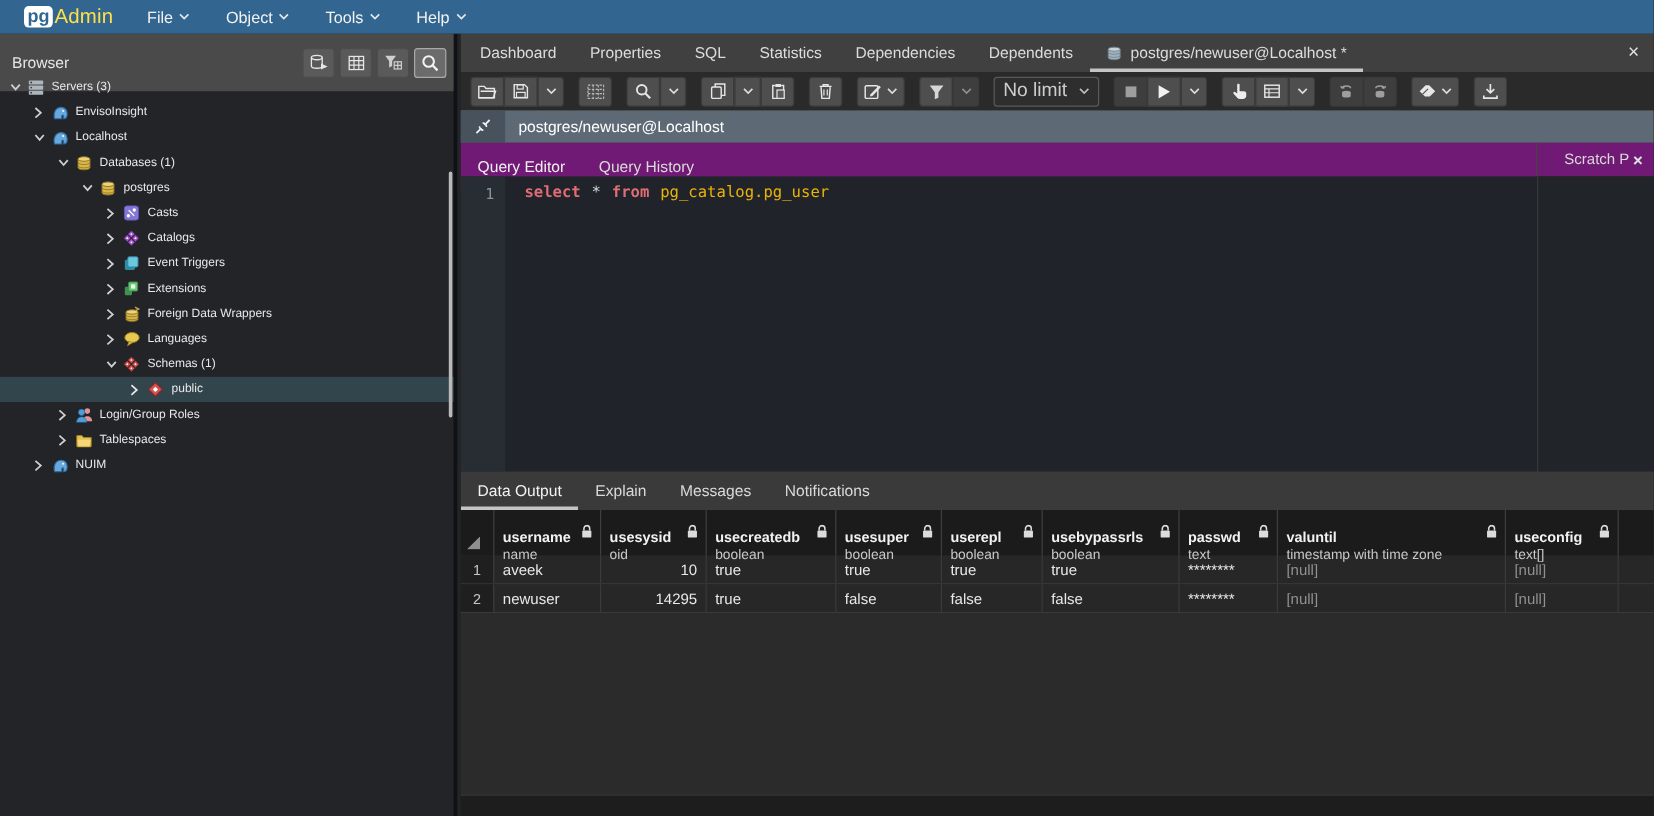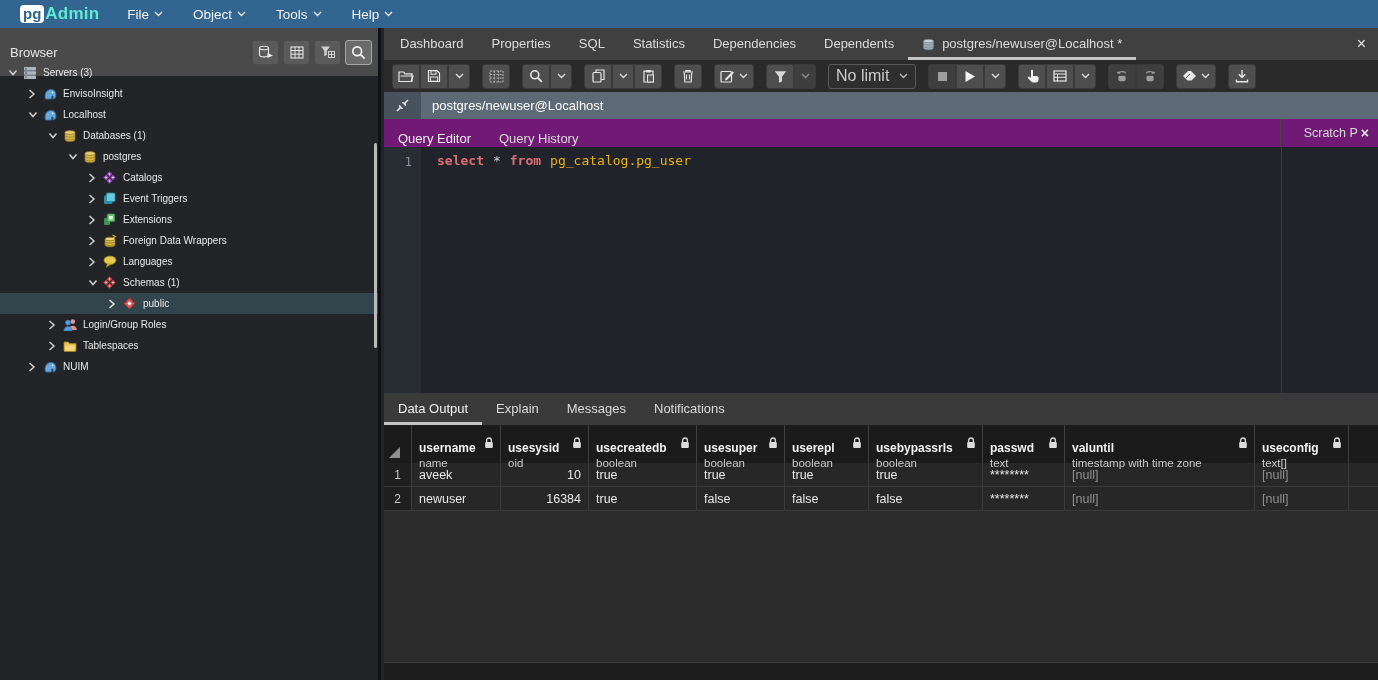--- a/index.html
+++ b/index.html
@@ -6,21 +6,21 @@
   html,body { width:1378px; height:680px; overflow:hidden; background:#222428;
     font-family:"Liberation Sans", sans-serif; }
   svg { display:block; }
 
   
   .topbar { position:absolute; left:0; top:0; width:1378px; height:28px;
     background:#326690; display:flex; align-items:center; z-index:5; }
   .logo { display:flex; align-items:center; margin-left:20px; }
   .logo-pg { background:#fff; color:#326690; font-weight:bold; font-size:15px;
     border-radius:4px; padding:0 3px 1px 3px; line-height:17px; }
-  .logo-admin { color:#5eead4; font-weight:bold; font-size:17px; letter-spacing:.2px; margin-left:1px; }
+  .logo-admin { color:#fde047; font-weight:normal; font-size:17px; letter-spacing:.2px; margin-left:1px; }
   .menus { display:flex; margin-left:28px; gap:30px; }
   .menu-item { color:#f2f2f2; font-size:13.5px; display:flex; align-items:center; gap:5px; cursor:default; }
 
   
   .left-panel { position:absolute; left:0; top:28px; width:381px; bottom:0;
     background:#222428; border-right:3px solid #101114; }
   .left-header { height:48px; background:#4a4a4a; display:flex; align-items:center; padding:0 6px 0 10px; }
   .browser-title { color:#e6e6e6; font-size:13px; }
   .lh-icons { margin-left:auto; display:flex; gap:4px; }
   .hbtn { width:27px; height:25px; background:#5a5a5a; border:1px solid #4c4c4c; border-radius:3px;
@@ -276,20 +276,36 @@
       <span class="tlabel">postgres</span>
     </div>
     <div class="tree-row lvl4">
       <span class="chev">
           <svg width="8" height="10">
             <path d="M1.5 1 L6 5 L1.5 9" fill="none" stroke="#cfcfcf" stroke-width="1.5"></path>
           </svg>
         </span>
       <span class="ticon">
           <svg width="13" height="13" viewBox="0 0 13 13">
+            <rect x=".5" y=".5" width="12" height="12" rx="2.5" fill="#8577d6" stroke="#5e4fb3" stroke-width=".8"></rect>
+            <circle cx="4" cy="8.8" r="1.4" fill="#fff"></circle>
+            <circle cx="8.9" cy="4" r="1.4" fill="#fff"></circle>
+            <path d="M4.2 4.2 L8.8 8.8" stroke="#fff" stroke-width="1"></path>
+          </svg>
+        </span>
+      <span class="tlabel">Casts</span>
+    </div>
+    <div class="tree-row lvl4">
+      <span class="chev">
+          <svg width="8" height="10">
+            <path d="M1.5 1 L6 5 L1.5 9" fill="none" stroke="#cfcfcf" stroke-width="1.5"></path>
+          </svg>
+        </span>
+      <span class="ticon">
+          <svg width="13" height="13" viewBox="0 0 13 13">
             <g fill="#a85cc9" stroke="#7a2fa0" stroke-width=".5">
               <path d="M6.5 .4 L9.2 3.1 6.5 5.8 3.8 3.1 z"></path>
               <path d="M3.1 3.8 L5.8 6.5 3.1 9.2 .4 6.5 z"></path>
               <path d="M9.9 3.8 L12.6 6.5 9.9 9.2 7.2 6.5 z"></path>
               <path d="M6.5 7.2 L9.2 9.9 6.5 12.6 3.8 9.9 z"></path>
             </g>
             <g fill="#fff">
               <circle cx="6.5" cy="3.1" r=".7"></circle>
               <circle cx="3.1" cy="6.5" r=".7"></circle>
               <circle cx="9.9" cy="6.5" r=".7"></circle>
@@ -839,21 +855,21 @@
         </div>
       <div class="gr-cell c8">
           <span class="null">[null]</span>
         </div>
       <div class="gr-fill"></div>
     </div>
 
     <div class="grid-row">
       <div class="gr-num">2</div>
       <div class="gr-cell c0">newuser</div>
-      <div class="gr-cell c1 rt">16384</div>
+      <div class="gr-cell c1 rt">14295</div>
       <div class="gr-cell c2">true</div>
       <div class="gr-cell c3">false</div>
       <div class="gr-cell c4">false</div>
       <div class="gr-cell c5">false</div>
       <div class="gr-cell c6">********</div>
       <div class="gr-cell c7">
           <span class="null">[null]</span>
         </div>
       <div class="gr-cell c8">
           <span class="null">[null]</span>

